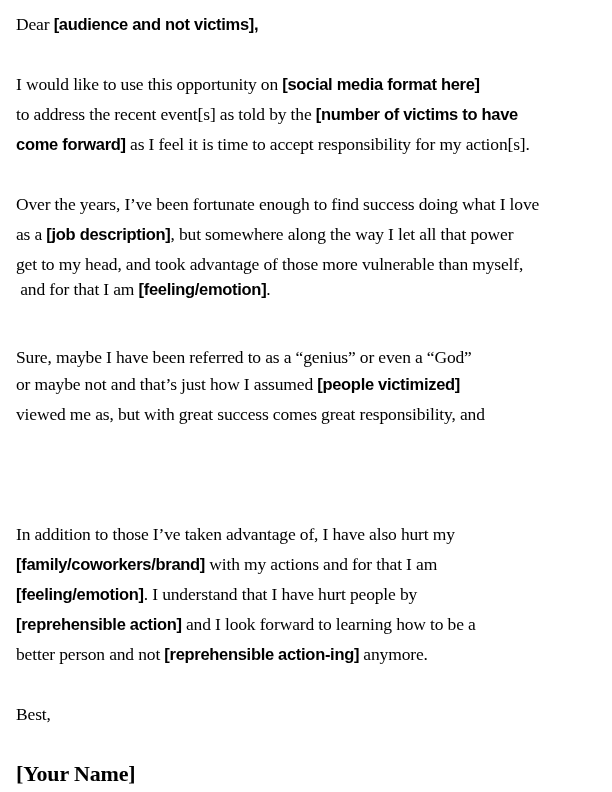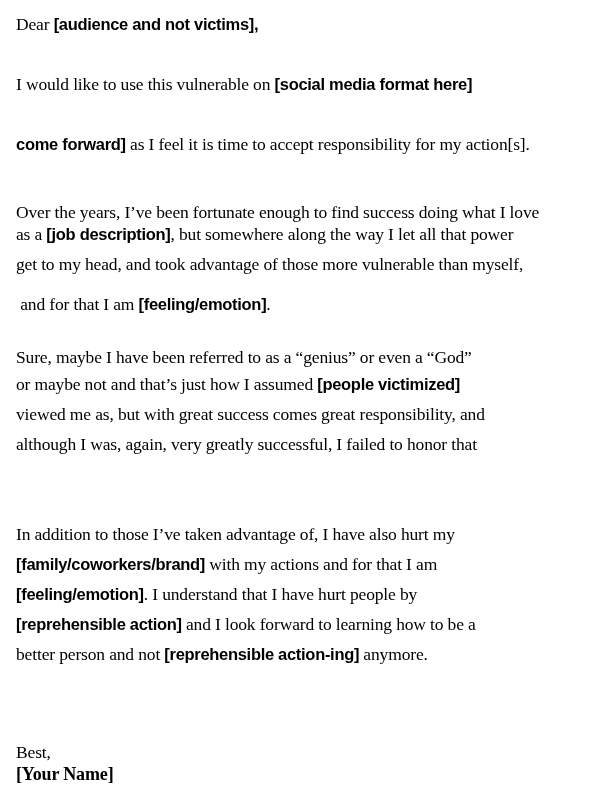--- a/index.html
+++ b/index.html
@@ -13,63 +13,65 @@
     position: absolute; left: 16px; white-space: nowrap;
     line-height: 22px; letter-spacing: -0.15px;
   }
   .b {
     font-family: "Liberation Sans", "DejaVu Sans", sans-serif;
     font-weight: bold; font-size: 16.5px;
     letter-spacing: -0.3px;
   }
   .bs {
     font-family: "Liberation Serif", "DejaVu Serif", serif;
-    font-weight: bold; font-size: 18px;
+    font-weight: bold; font-size: 22px;
   }
 </style>
 </head>
 <body>
 
 <div class="page">
   <div class="line" style="top:13px">
     <span>Dear </span><span class="b">[audience and not victims],</span>
   </div>
 
   <div class="line" style="top:73px">
-    <span>I would like to use this vulnerable on </span><span class="b">[social media format here]</span>
+    <span>I would like to use this opportunity on </span><span class="b">[social media format here]</span>
+  </div>
+  <div class="line" style="top:103px">
+    <span>to address the recent event[s] as told by the </span><span class="b">[number of victims to have</span>
   </div>
   <div class="line" style="top:133px">
     <span class="b">come forward]</span><span> as I feel it is time to accept responsibility for my action[s].</span>
   </div>
 
-  <div class="line" style="top:201px">Over the years, I’ve been fortunate enough to find success doing what I love</div>
+  <div class="line" style="top:193px">Over the years, I’ve been fortunate enough to find success doing what I love</div>
   <div class="line" style="top:223px">
     <span>as a </span><span class="b">[job description]</span><span>, but somewhere along the way I let all that power</span>
   </div>
   <div class="line" style="top:253px">get to my head, and took advantage of those more vulnerable than myself,</div>
-  <div class="line" style="top:293px">
+  <div class="line" style="top:278px">
     <span style="white-space:pre"> and for that I am </span><span class="b">[feeling/emotion]</span><span>.</span>
   </div>
 
   <div class="line" style="top:346px">Sure, maybe I have been referred to as a “genius” or even a “God”</div>
   <div class="line" style="top:373px">
     <span>or maybe not and that’s just how I assumed </span><span class="b">[people victimized]</span>
   </div>
   <div class="line" style="top:403px">viewed me as, but with great success comes great responsibility, and</div>
-  <div class="line" style="top:433px">although I was, again, very greatly successful, I failed to honor that</div>
 
   <div class="line" style="top:553px">
     <span class="b">[family/coworkers/brand]</span><span> with my actions and for that I am</span>
   </div>
   <div class="line" style="top:523px">In addition to those I’ve taken advantage of, I have also hurt my</div>
   <div class="line" style="top:613px">
     <span class="b">[reprehensible action]</span><span> and I look forward to learning how to be a</span>
   </div>
   <div class="line" style="top:583px">
     <span class="b">[feeling/emotion]</span><span>. I understand that I have hurt people by</span>
   </div>
   <div class="line" style="top:643px">
     <span>better person and not </span><span class="b">[reprehensible action-ing]</span><span> anymore.</span>
   </div>
 
-  <div class="line" style="top:741px">Best,</div>
+  <div class="line" style="top:703px">Best,</div>
   <div class="line bs" style="top:763px">[Your Name]</div>
 </div>
 
 </body></html>

